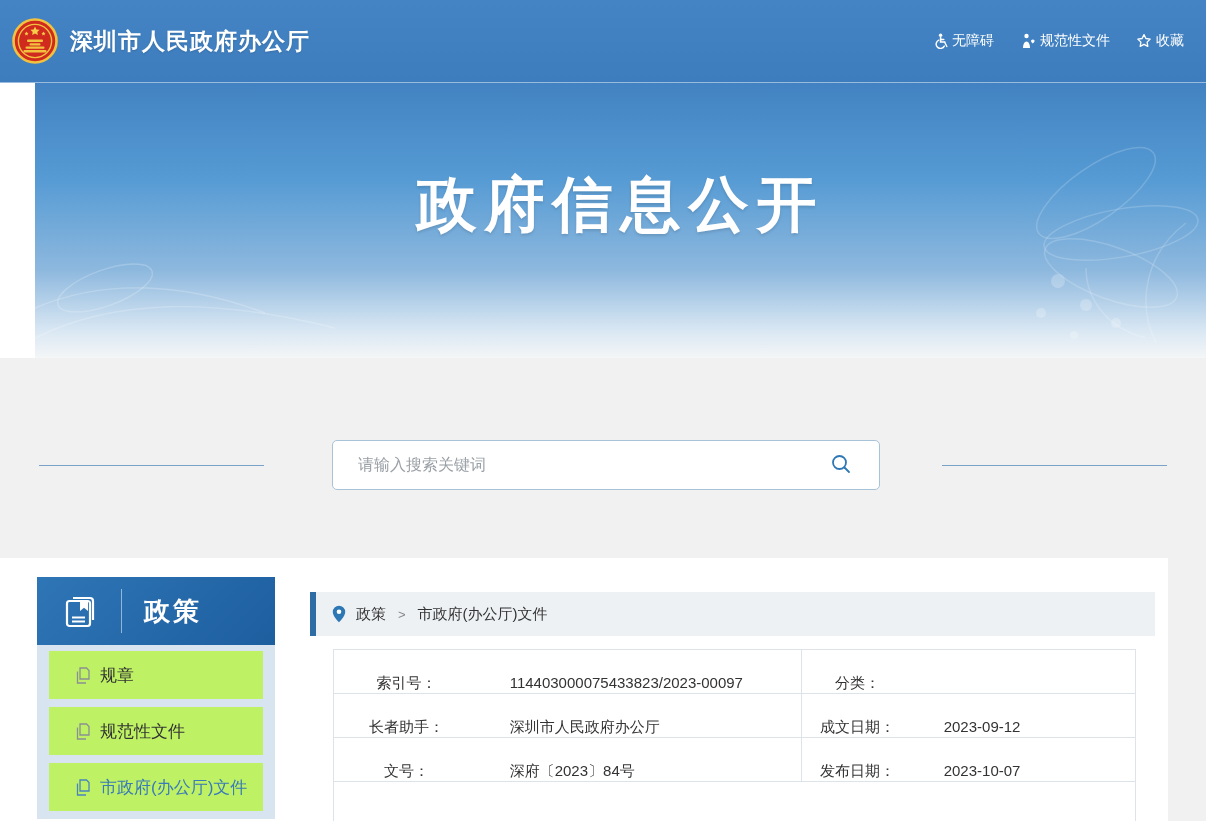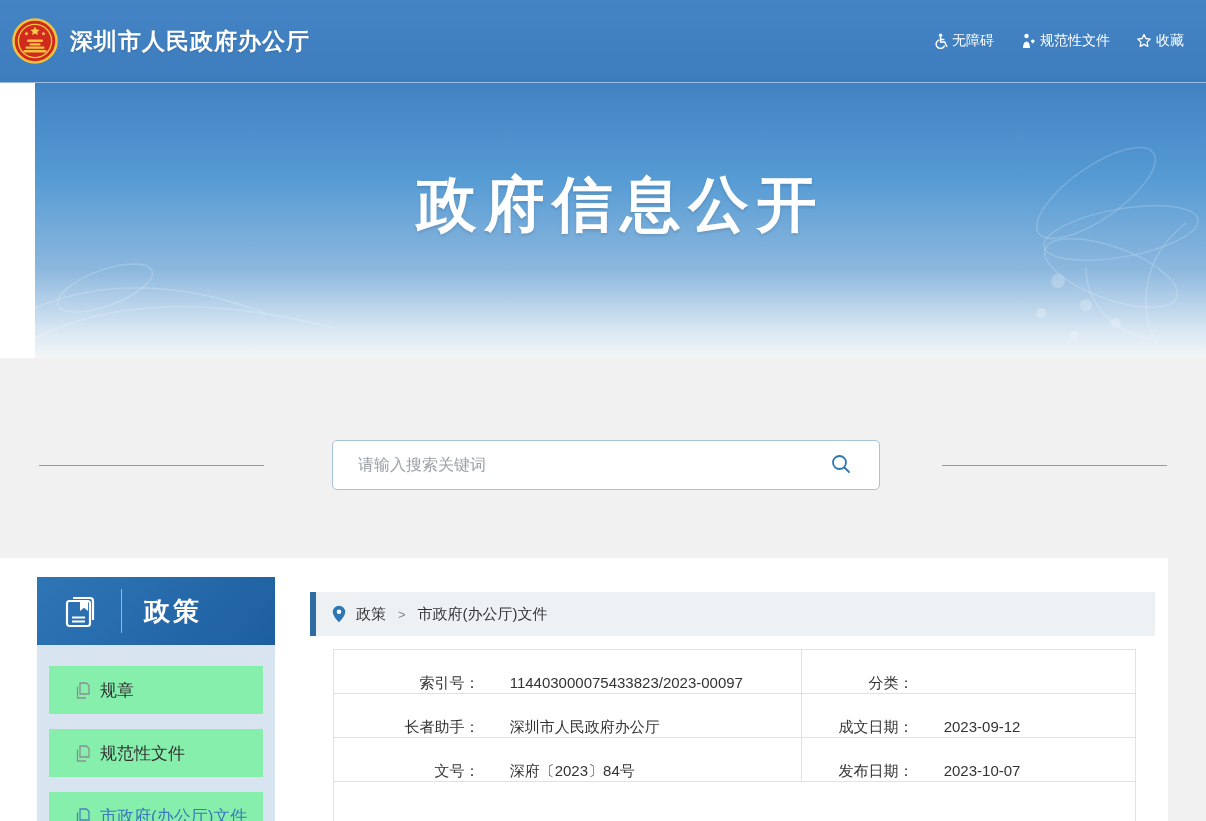--- a/index.html
+++ b/index.html
@@ -41,37 +41,37 @@
   .lower { position:relative; height:329px; background:#fff; padding-top:19px; display:flex; }
   .right-gutter { position:absolute; right:0; top:0; width:38px; height:263px; background:#f1f1f1; }
 
   
   .sidebar { width:238px; margin-left:37px; flex:0 0 auto; }
   .side-head { height:68px; background:linear-gradient(135deg,#2f76b6,#1d5e9f);
     display:flex; align-items:center; padding-left:22px; }
   .side-head .divider { width:1px; height:44px; background:rgba(255,255,255,.5); margin:0 22px 0 18px; }
   .side-head-label { color:#fff; font-size:26px; font-weight:bold; letter-spacing:3px; }
   .side-list { background:#d8e5f0; padding:6px 12px 8px 12px; }
-  .side-item { height:48px; background:#86efac; margin-bottom:8px; display:flex; align-items:center;
-    gap:9px; padding-left:26px; font-size:17px; color:#333; cursor:pointer;margin-top:15px; }
+  .side-item { height:48px; background:#bef264; margin-bottom:8px; display:flex; align-items:center;
+    gap:9px; padding-left:26px; font-size:17px; color:#333; cursor:pointer; }
   .side-item:last-child { margin-bottom:0; }
   .side-item.active { color:#3a7ab8; }
 
   
   .main { flex:1; margin-left:25px; margin-right:38px; background:#fff; padding-top:15px; }
   .crumb { height:44px; margin:0 13px 0 10px; background:#eef1f4; border-left:6px solid #2e6da4;
     display:flex; align-items:center; gap:10px; padding-left:16px; font-size:15px; color:#333; }
   .crumb a { color:#333; text-decoration:none; cursor:pointer; }
   .crumb .sep { color:#888; font-size:13px; margin:0 2px; }
 
   table.doc { width:802px; margin:13px auto 0 auto; border-collapse:collapse; table-layout:fixed;
     font-size:15px; color:#333; }
   table.doc td { border:1px solid #dde3e8; height:42px; vertical-align:middle; padding:0; }
   td.c1 { width:468px; } td.c2 { width:334px; }
-  .lbl { display:inline-block; text-align:right;margin-top:24px; }
+  .lbl { display:inline-block; text-align:center;margin-top:24px; }
   td.c1 .lbl, td.full .lbl { width:146px; }
   td.c2 .lbl { width:112px; }
   .val { margin-left:26px; }
   .hl { font-weight:bold; color:#111; }
 </style>
 </head>
 <body>
 
 <div class="topbar">
   <svg class="emblem" viewBox="0 0 46 46">

